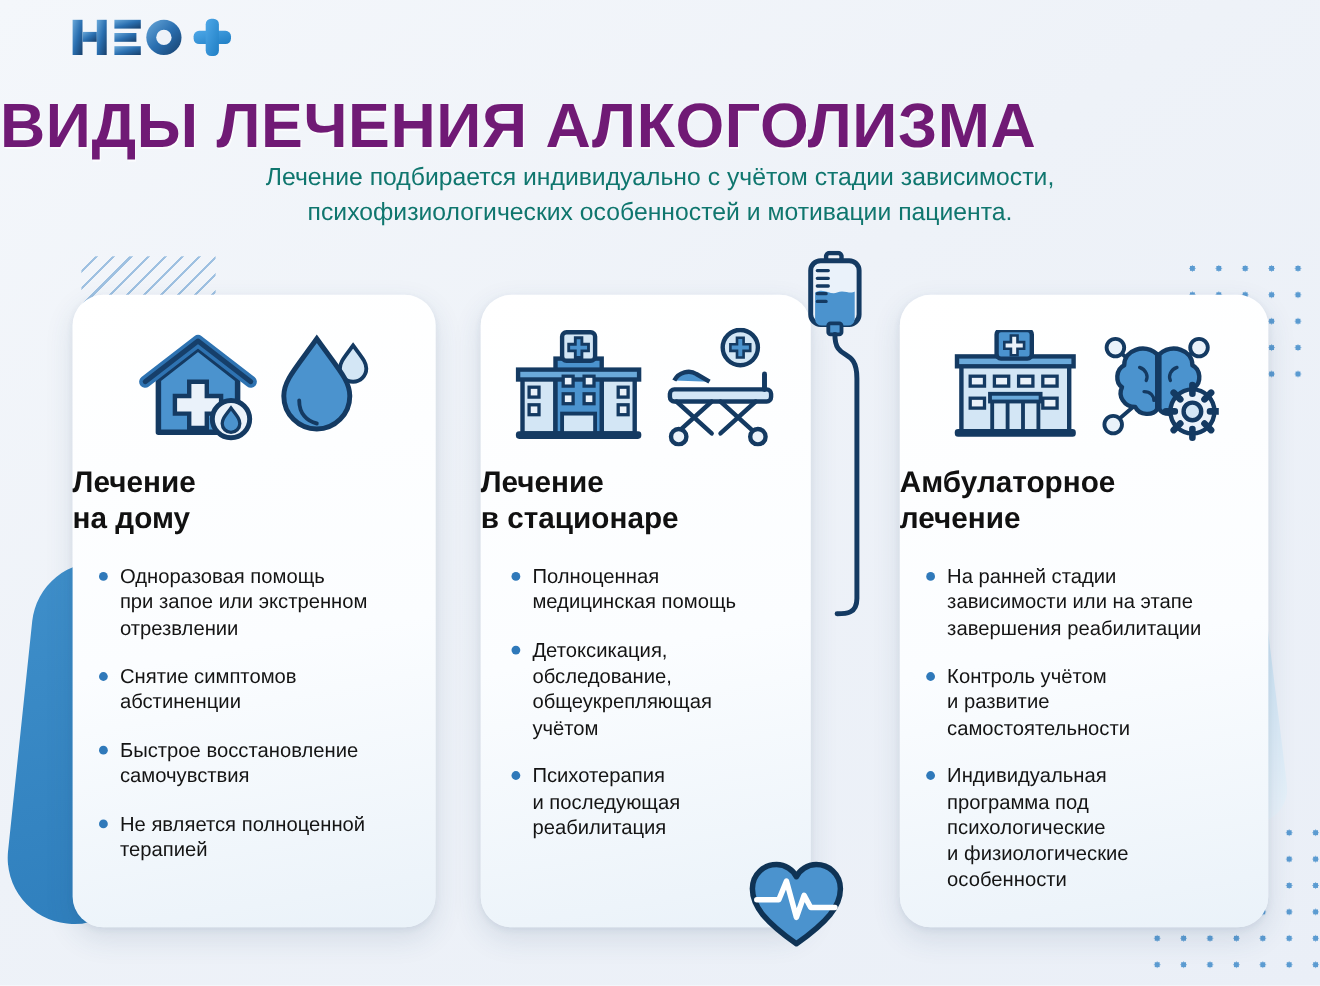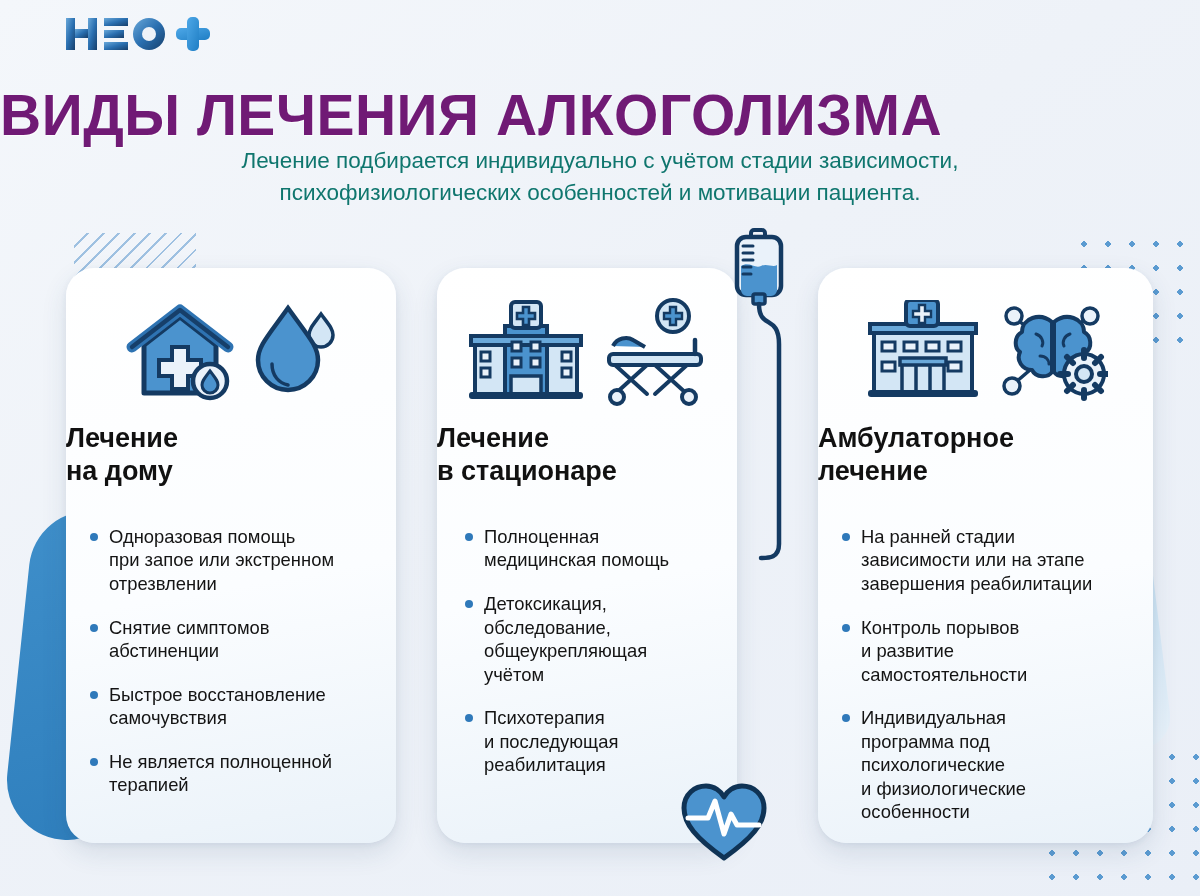--- a/index.html
+++ b/index.html
@@ -73,21 +73,21 @@
     gap:18px; padding-top:18px;
   }
   .icons svg { display:block; }
 
   .card-title {
     text-align:left; font-size:27px; font-weight:bold; color:#111;
     line-height:1.22; margin-top:4px;
   }
   .card-title span { display:block; }
 
-  .bullets { margin-top:37px; padding:0 4px 0 24px; list-style:none; }
+  .bullets { margin-top:24px; padding:0 4px 0 24px; list-style:none; }
   #card-1 .bullets { padding-left:28px; }
   #card-2 .bullets { padding-left:24px; }
   .bullets li {
     position:relative; padding-left:19px; margin-bottom:20px;
     font-size:18.4px; line-height:1.28; color:#141414;
   }
   .bullets li::before {
     content:""; position:absolute; left:0; top:8px;
     width:8px; height:8px; border-radius:50%; background:#2f79ba;
   }
@@ -276,21 +276,21 @@
     <span>Амбулаторное</span>
     <span>лечение</span>
   </div>
   <ul class="bullets">
     <li>
       <span>На ранней стадии</span>
       <span>зависимости или на этапе</span>
       <span>завершения реабилитации</span>
     </li>
     <li>
-      <span>Контроль порывов</span>
+      <span>Контроль учётом</span>
       <span>и развитие</span>
       <span>самостоятельности</span>
     </li>
     <li>
       <span>Индивидуальная</span>
       <span>программа под</span>
       <span>психологические</span>
       <span>и физиологические</span>
       <span>особенности</span>
     </li>

